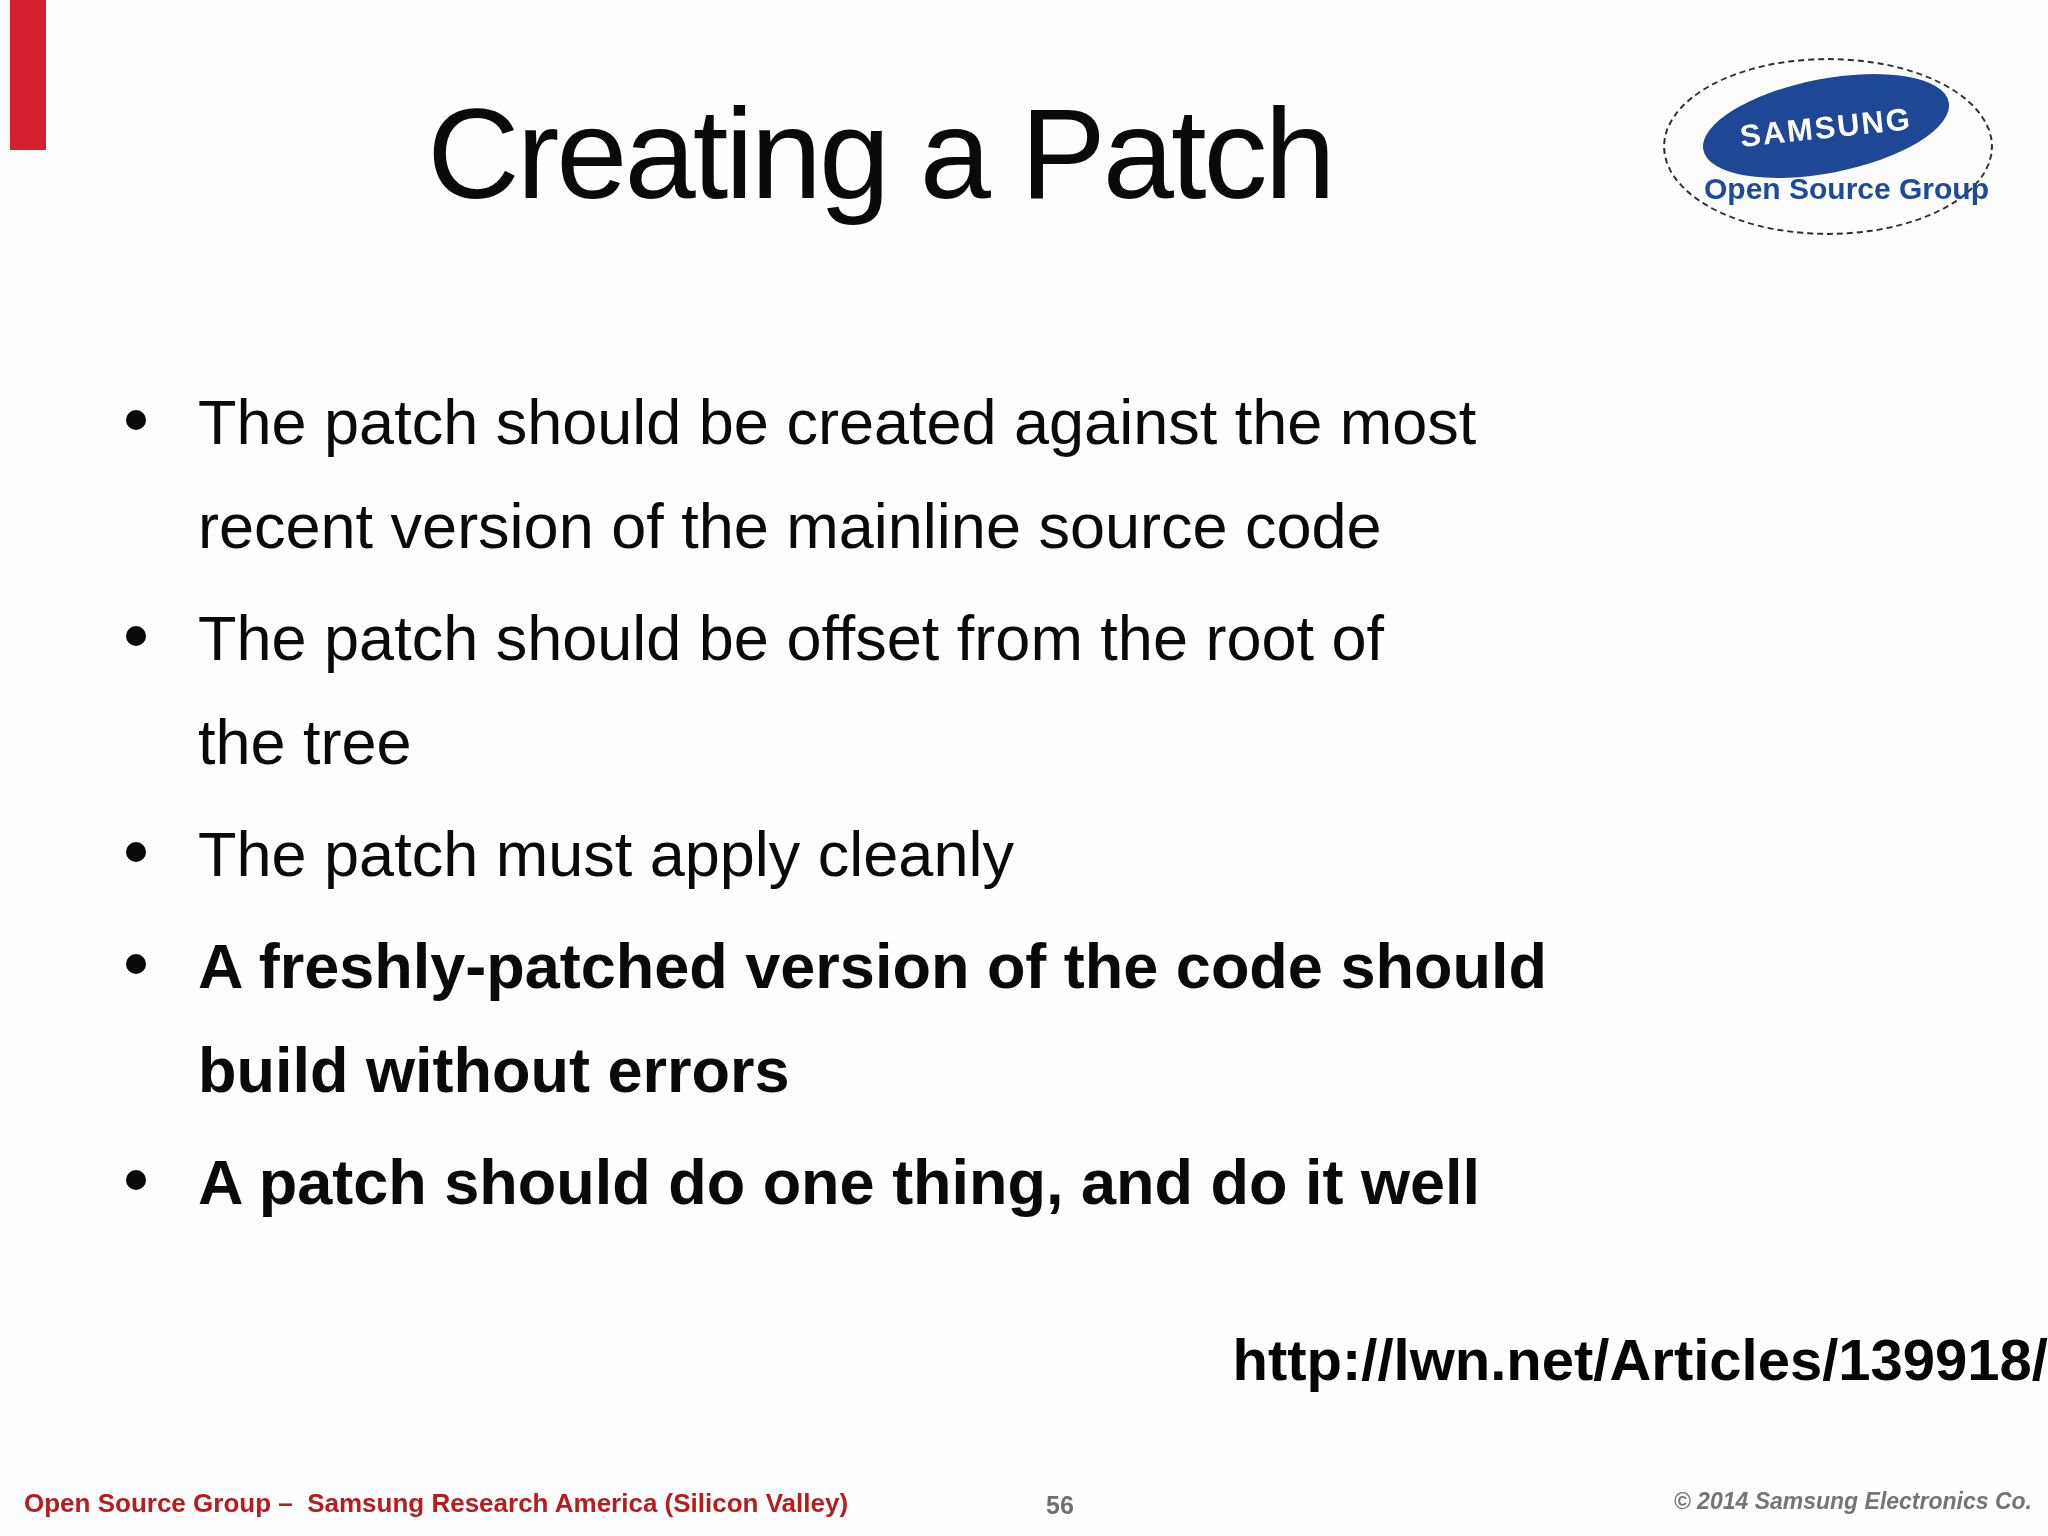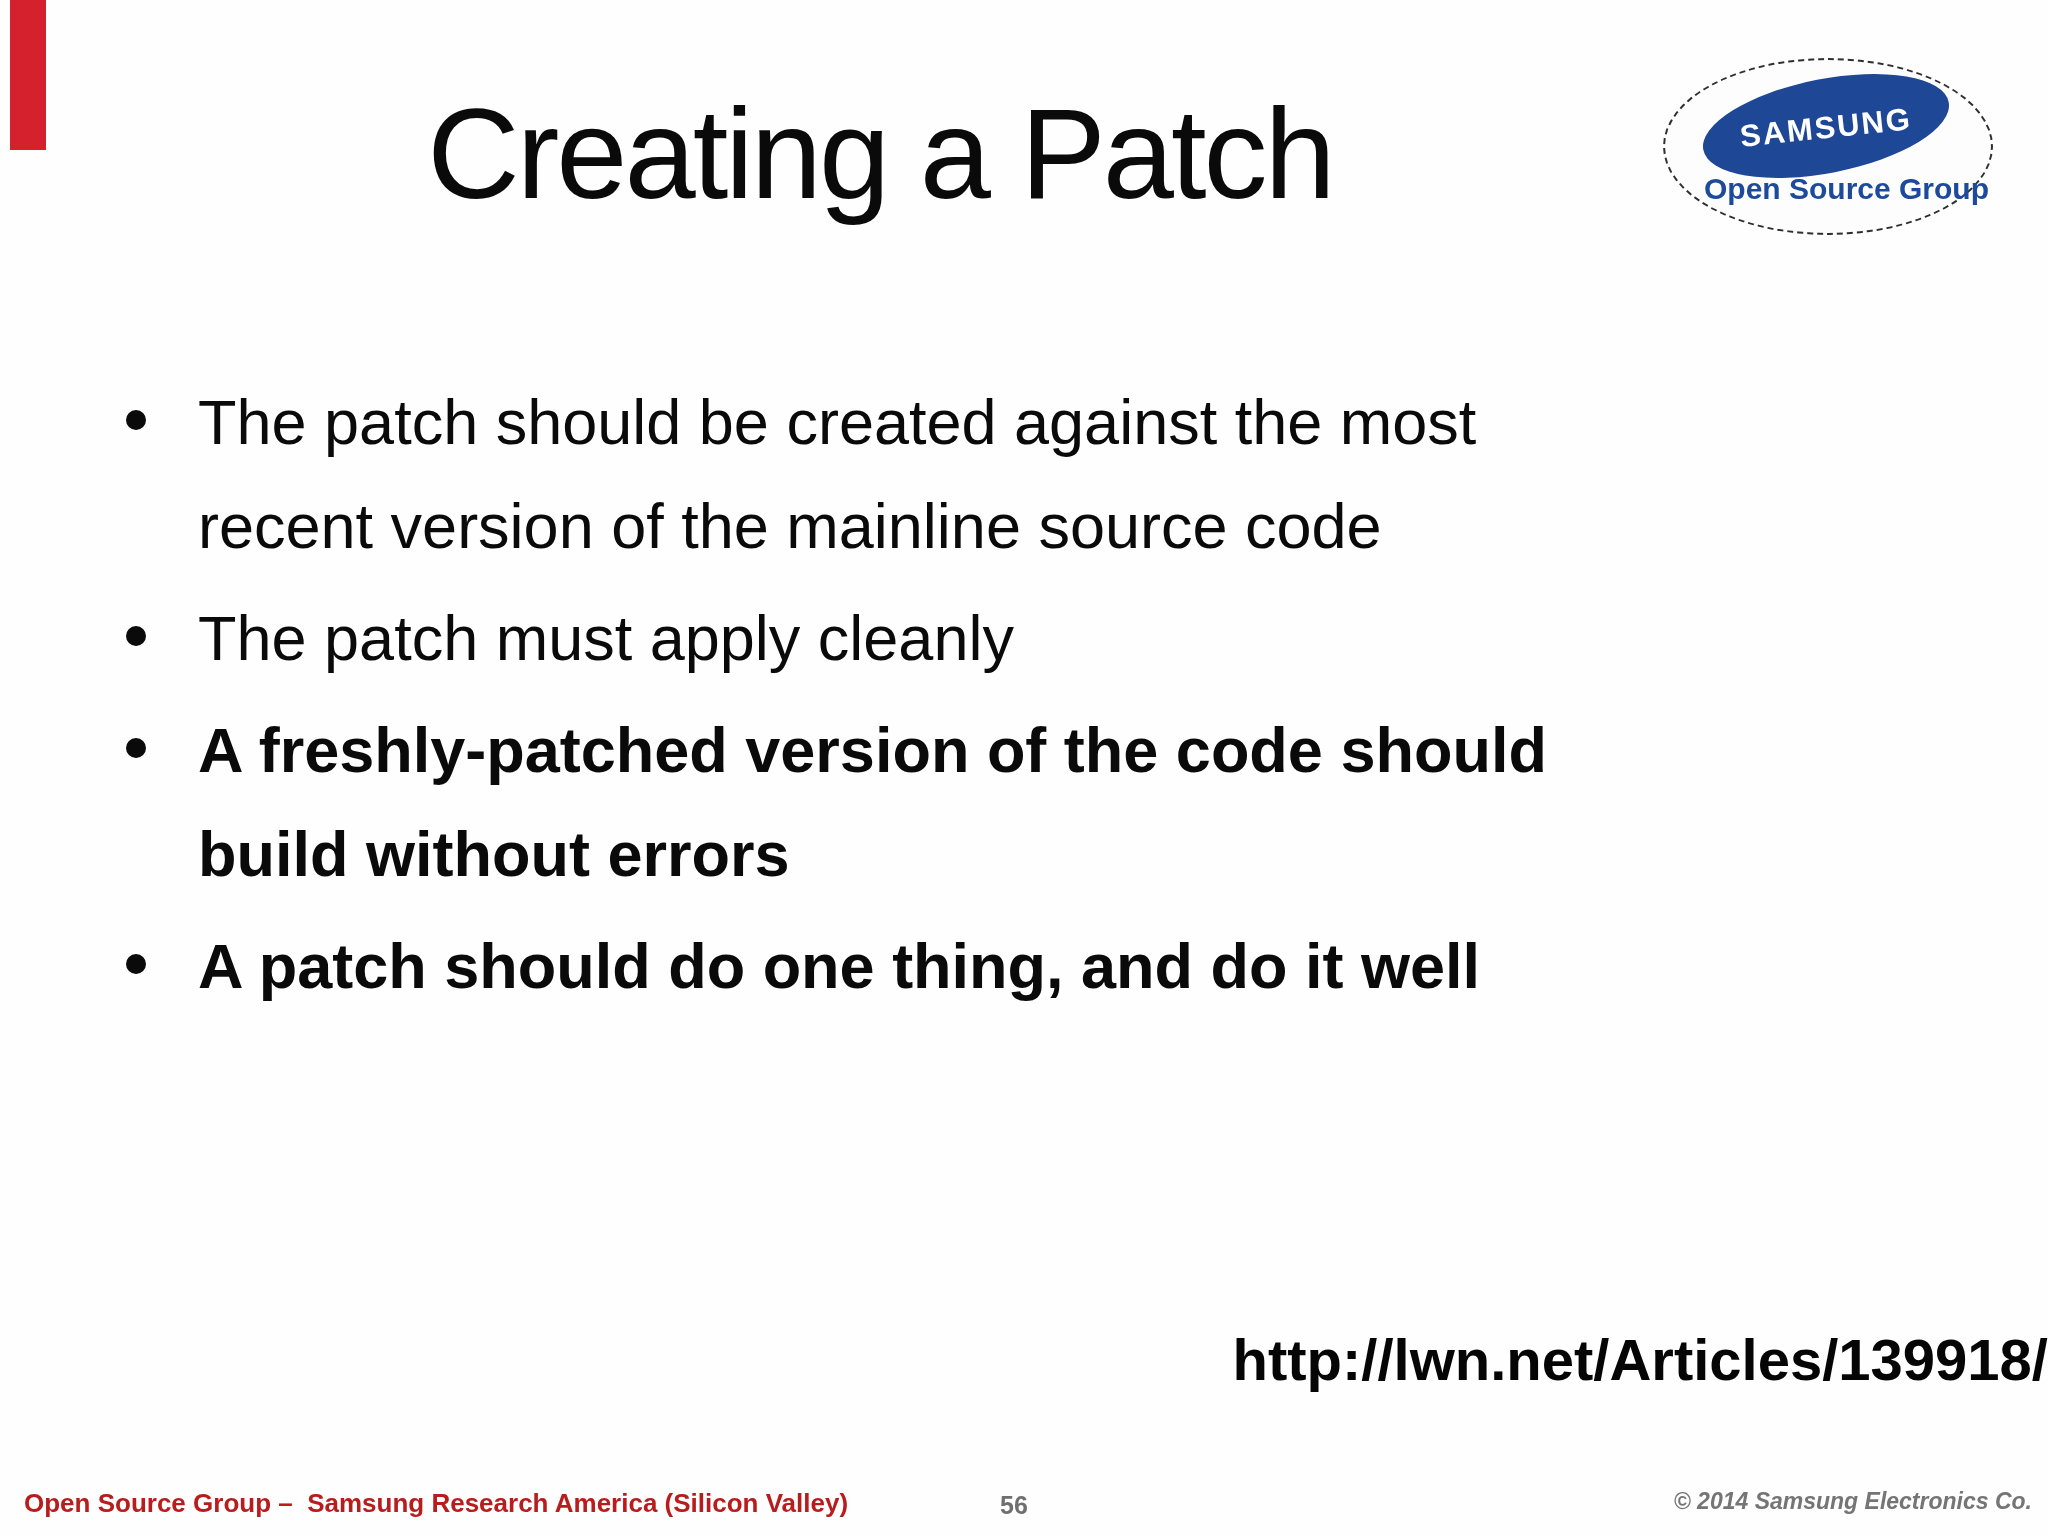--- a/index.html
+++ b/index.html
@@ -84,21 +84,21 @@
     white-space:nowrap;
   }
   
   .footer-left{
     position:absolute;left:24px;top:1488px;
     font-size:26px;font-weight:700;
     color:#b91c1c;
     white-space:pre;
   }
   .footer-page{
-    position:absolute;left:1000px;top:1491px;
+    position:absolute;left:1046px;top:1491px;
     font-size:25px;font-weight:700;
     color:#6f6f6f;
   }
   .footer-right{
     position:absolute;right:16px;top:1488px;
     font-size:23px;font-weight:700;font-style:italic;
     color:#757575;
     white-space:pre;
     margin-left:33px;
   }
@@ -114,20 +114,22 @@
   <div class="logo-ellipse"></div>
   <div class="logo-blue-ellipse"></div>
   <div class="logo-brand">SAMSUNG</div>
   <div class="logo-subtitle">Open Source Group</div>
 </div>
 
 <ul class="bullets">
 
 <li><span>The patch should be created against the most
 recent version of the mainline source code</span></li>
+    <li><span>The patch should be offset from the root of
+the tree</span></li>
     <li><span>The patch must apply cleanly</span></li>
     <li class="bold"><span>A freshly-patched version of the code should
 build without errors</span></li>
     <li class="bold"><span>A patch should do one thing, and do it well</span></li>
   </ul>
 
 <div class="link">http://lwn.net/Articles/139918/</div>
 
 <div class="footer-left">Open Source Group –  Samsung Research America (Silicon Valley)</div>
 <div class="footer-page">56</div>

